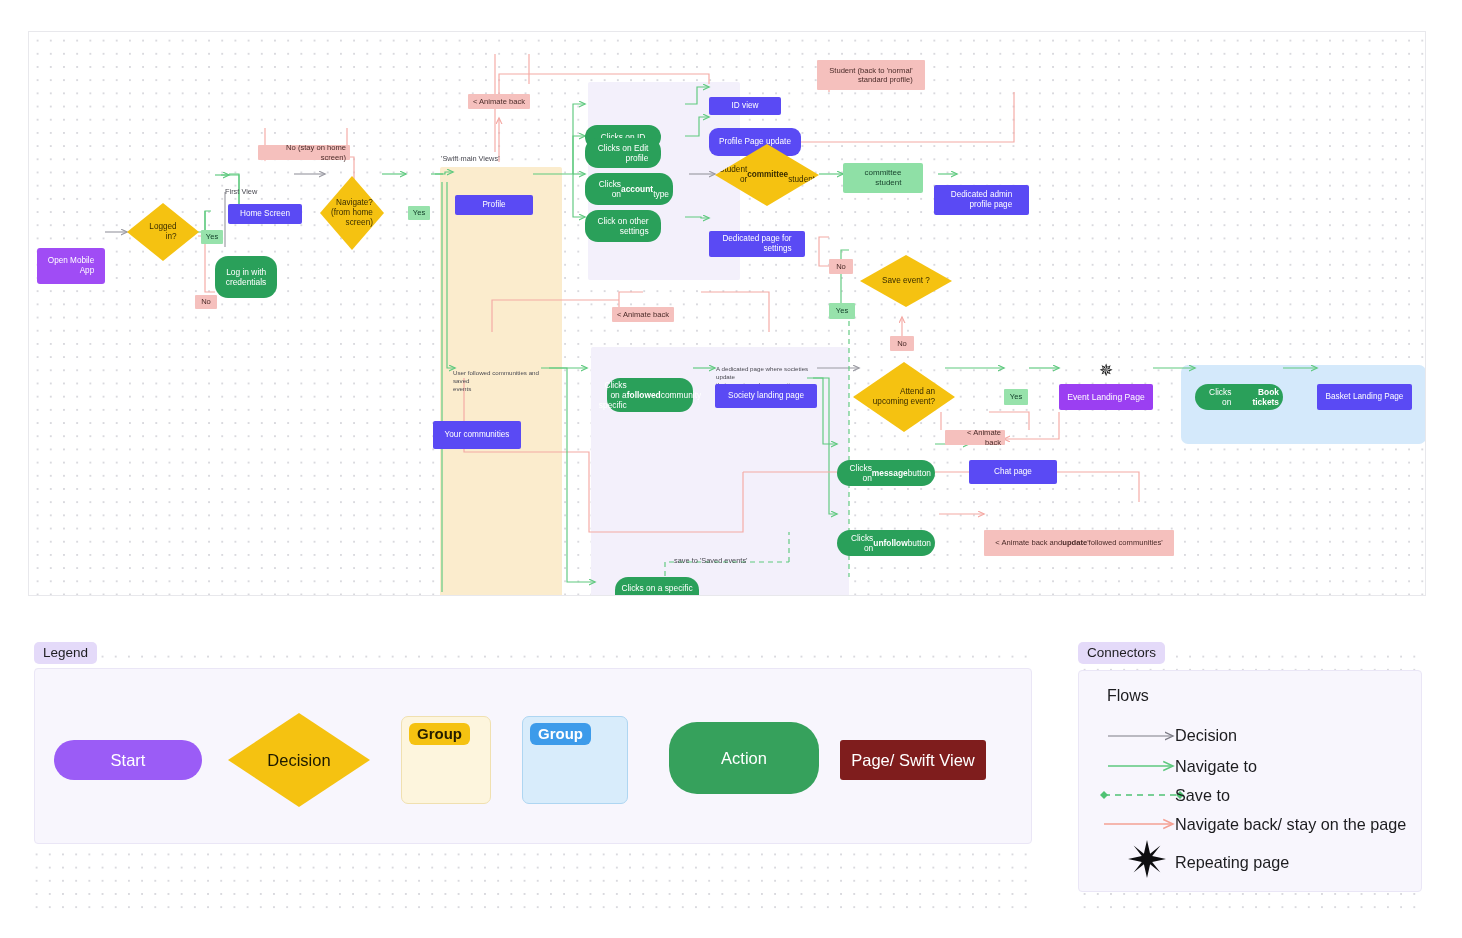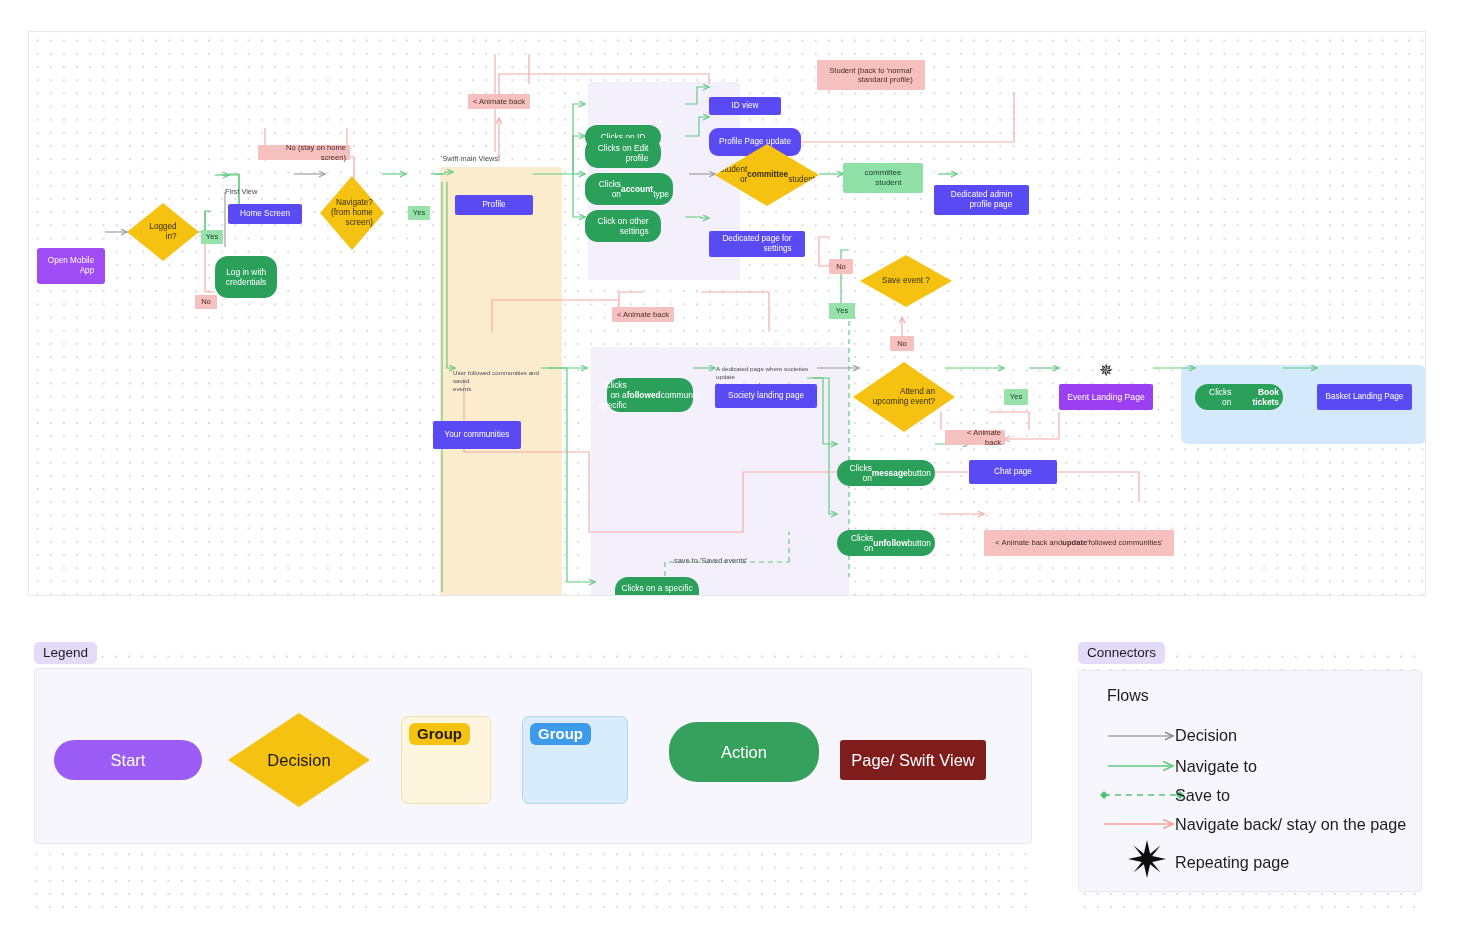--- a/index.html
+++ b/index.html
@@ -100,21 +100,21 @@
   }
   .lg-groupbox {
     position: absolute; border-radius: 7px;
   }
   .lg-groupbox .tag {
     position: absolute; left: 7px; top: 6px;
     border-radius: 6px; padding: 2px 8px 3px 8px;
     font-size: 15px; font-weight: bold;
   }
   .lg-action {
-    position: absolute; left: 669px; top: 722px; width: 150px; height: 60px;
+    position: absolute; left: 669px; top: 722px; width: 150px; height: 72px;
     background: #36a15c; border-radius: 28px;
     display: flex; align-items: center; justify-content: center;
     color: #fff; font-size: 16.5px;
   }
   .lg-page {
     position: absolute; left: 840px; top: 740px; width: 146px; height: 40px;
     background: #7f1d1d; border-radius: 3px;
     display: flex; align-items: center; justify-content: center;
     color: #fff; font-size: 16.5px;
   }

